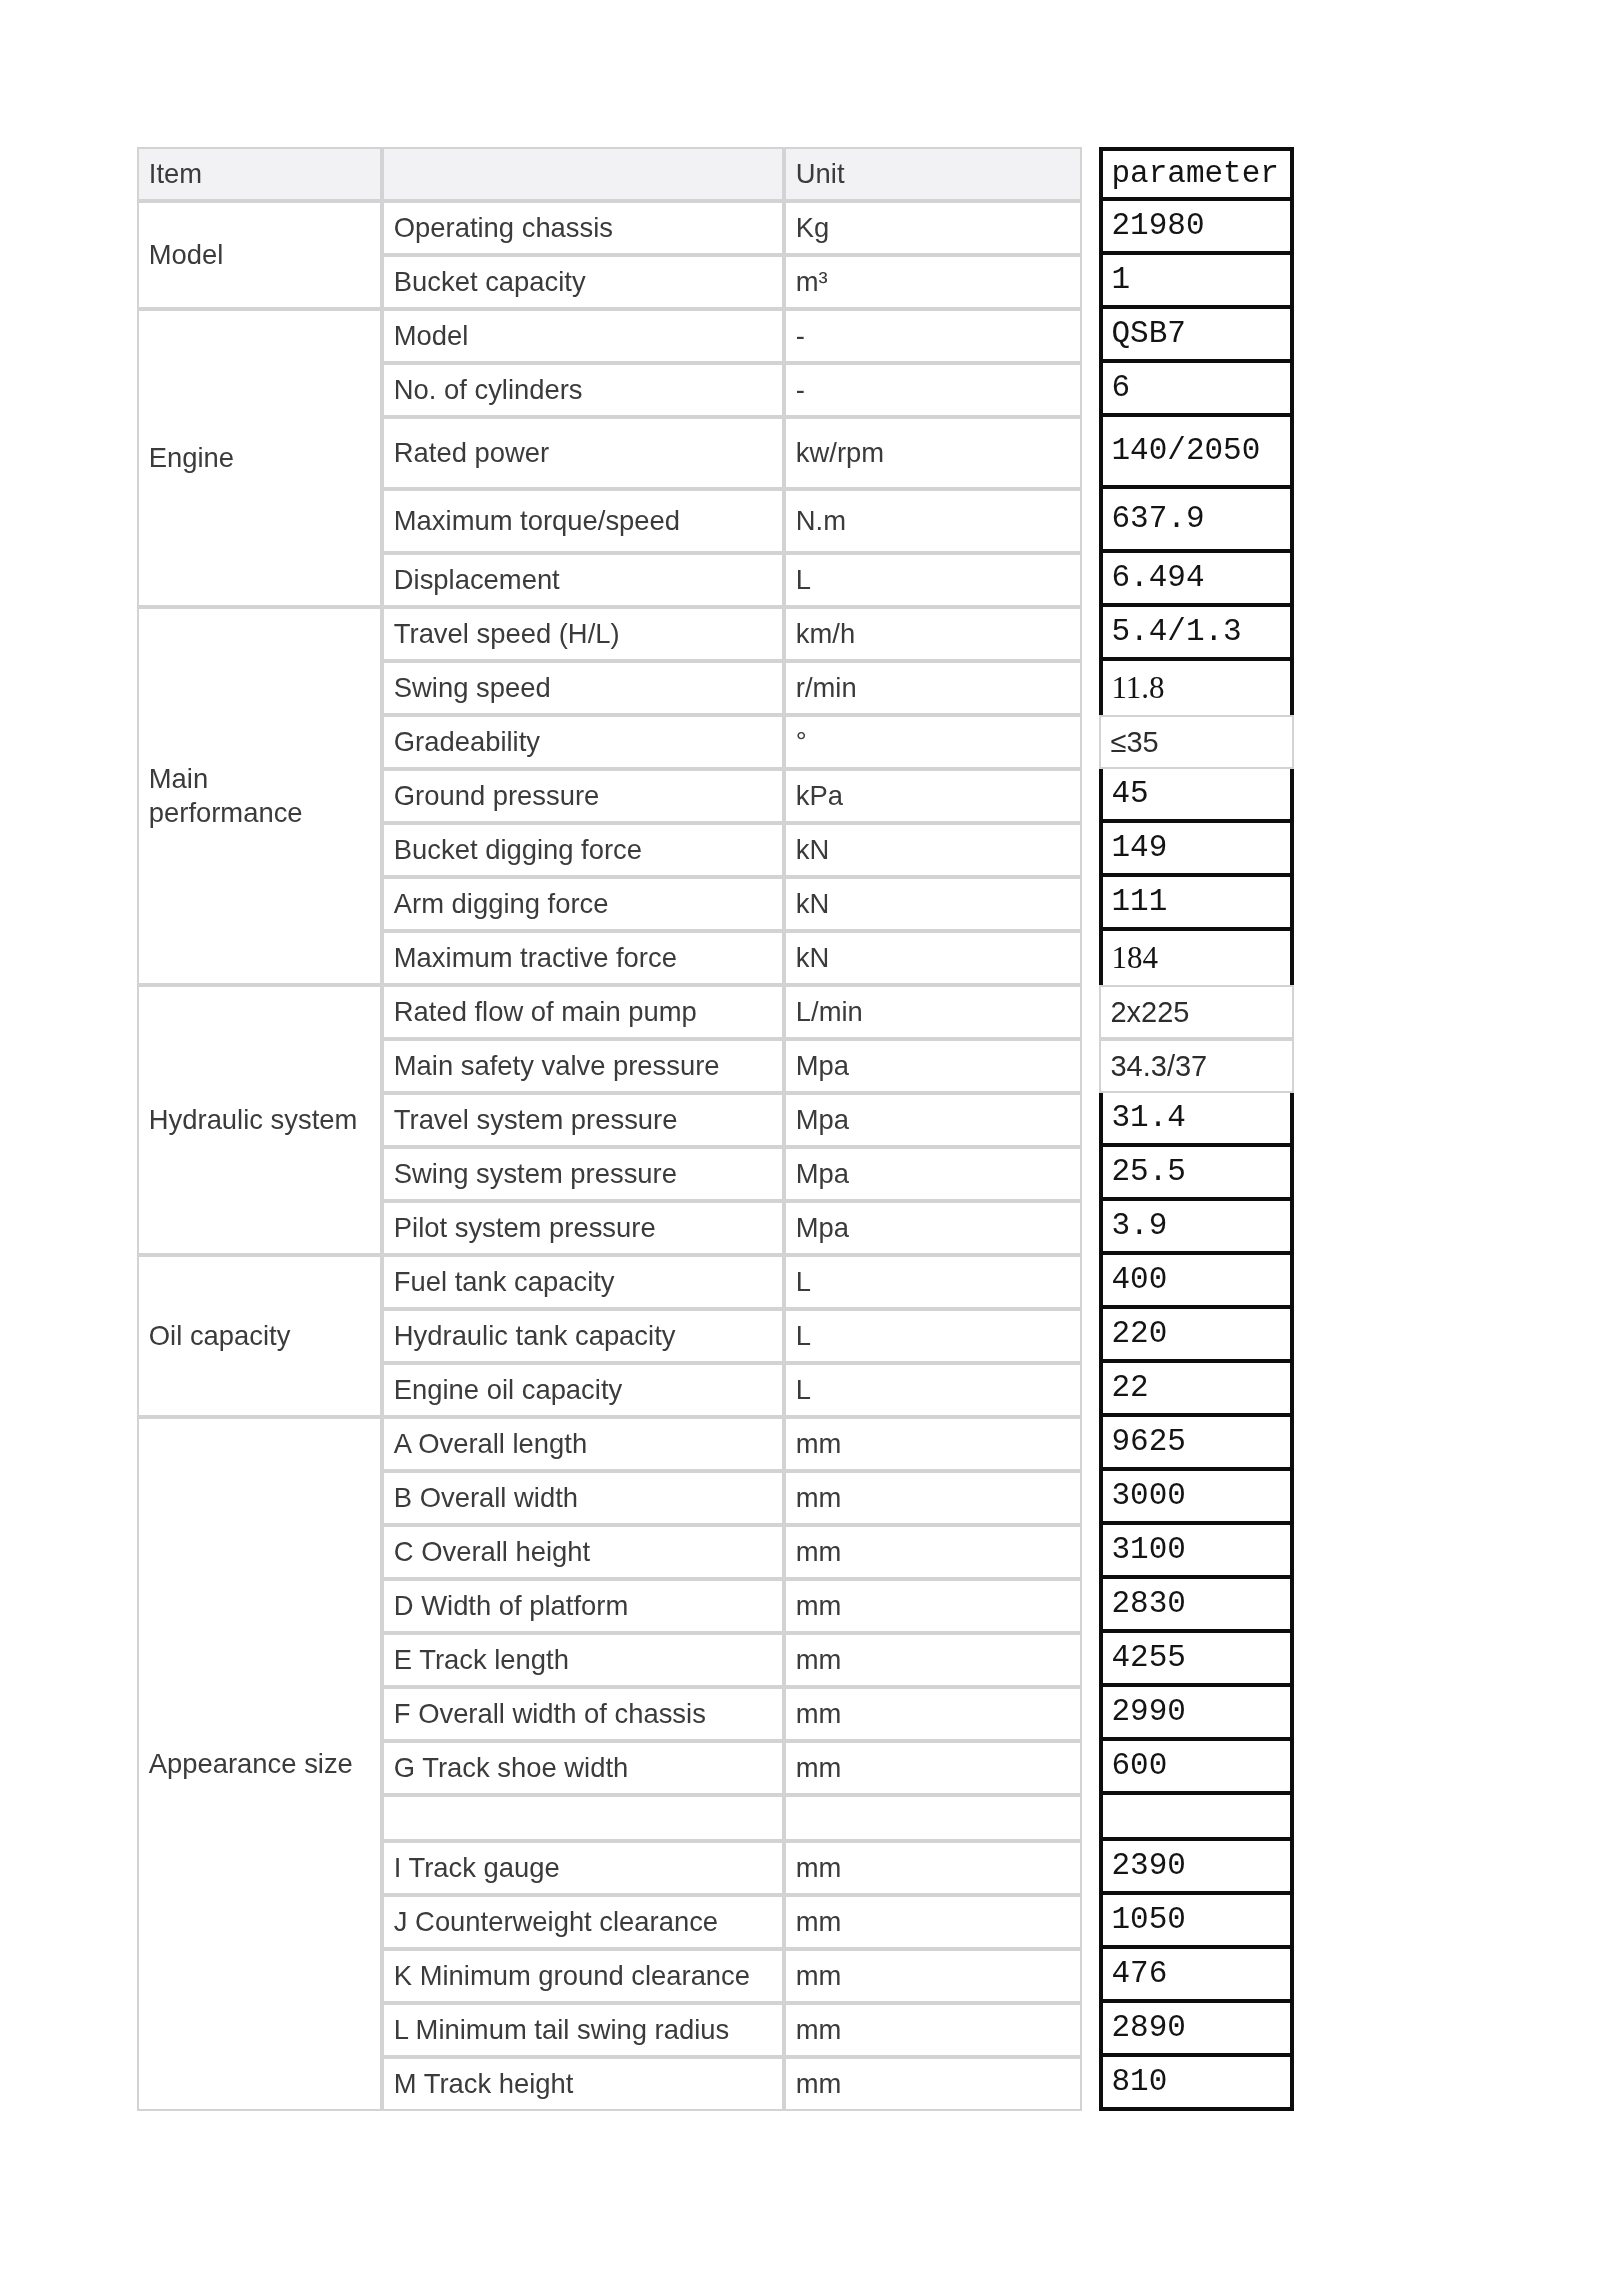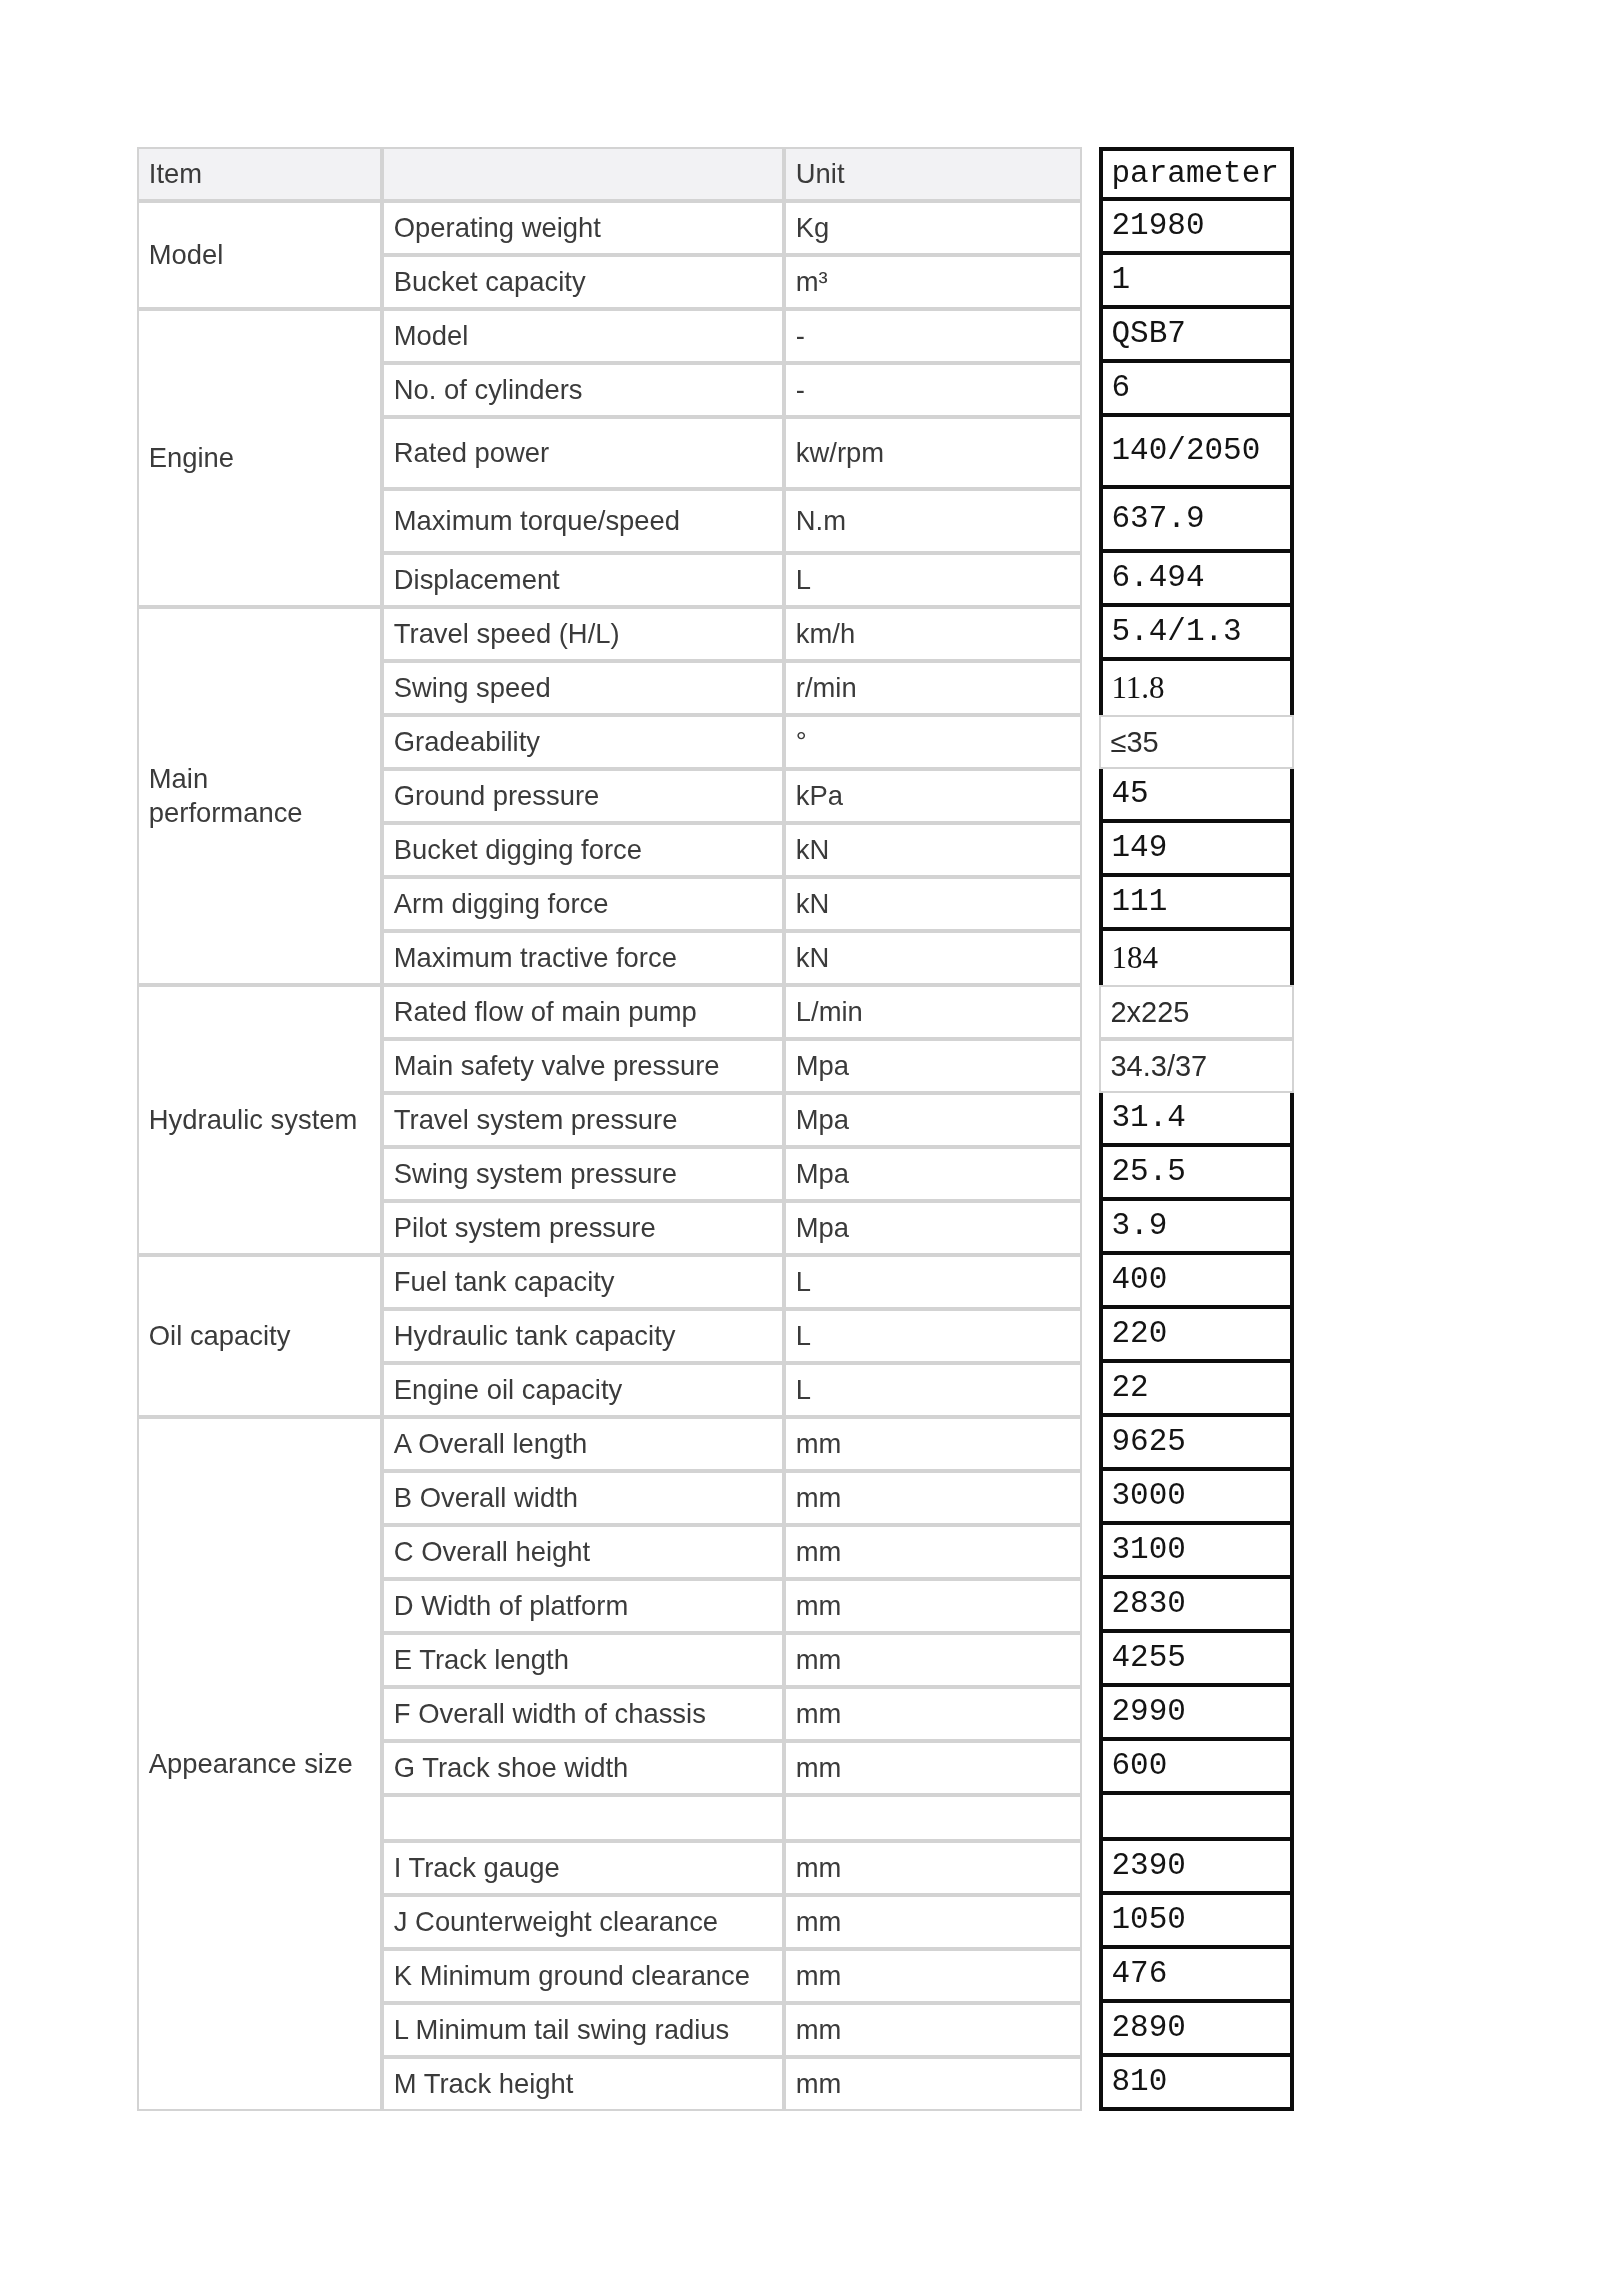--- a/index.html
+++ b/index.html
@@ -70,21 +70,21 @@
     <tbody id="spec-body">
       <tr style="height:54px">
         <td class="g hd">Item</td>
         <td class="g hd"></td>
         <td class="g hd">Unit</td>
         <td class="gap"></td>
         <td class="pb pt hd-param">parameter</td>
       </tr>
     <tr style="height: 54px;">
           <td rowspan="2" class="g group-cell">Model</td>
-          <td class="g label-cell">Operating weight</td>
+          <td class="g label-cell">Operating chassis</td>
           <td class="g unit-cell">Kg</td>
           <td class="gap"></td>
           <td class="pb">21980</td>
         </tr>
         <tr style="height: 54px;">
           <td class="g label-cell">Bucket capacity</td>
           <td class="g unit-cell">m³</td>
           <td class="gap"></td>
           <td class="pb">1</td>
         </tr>

